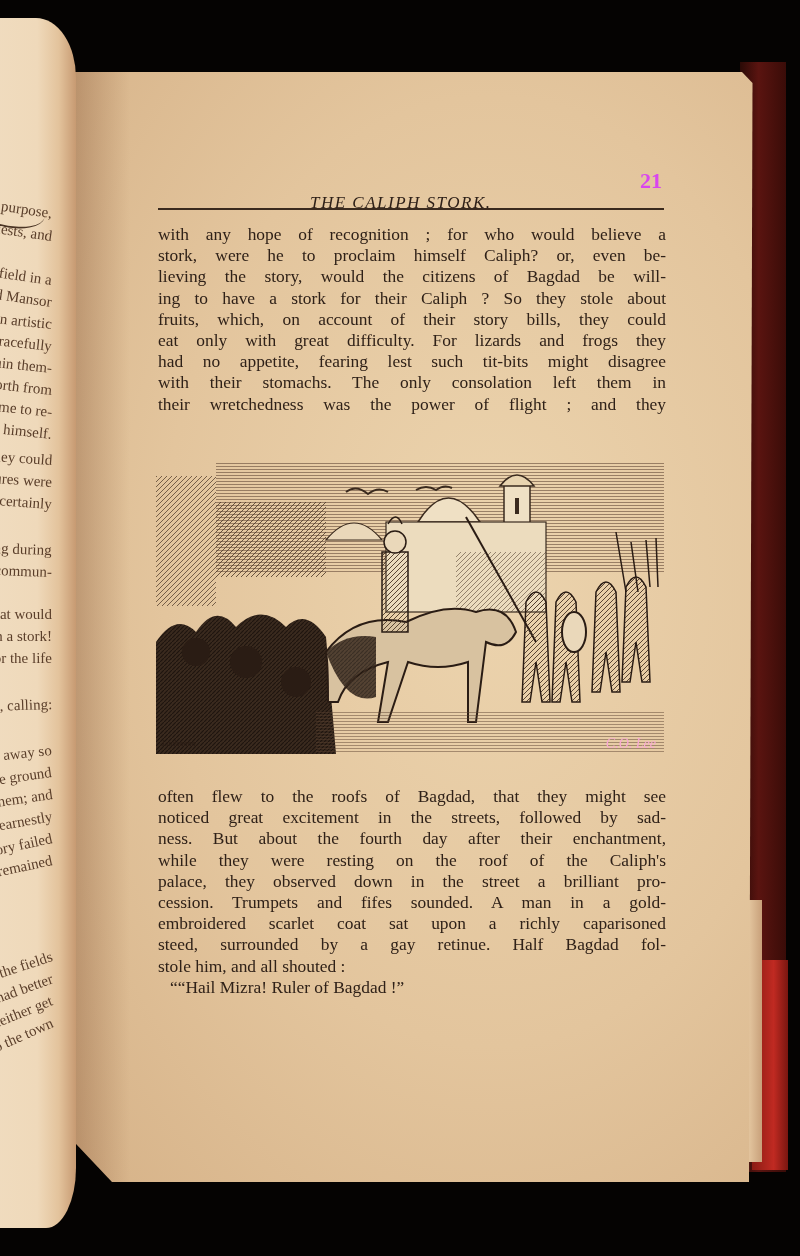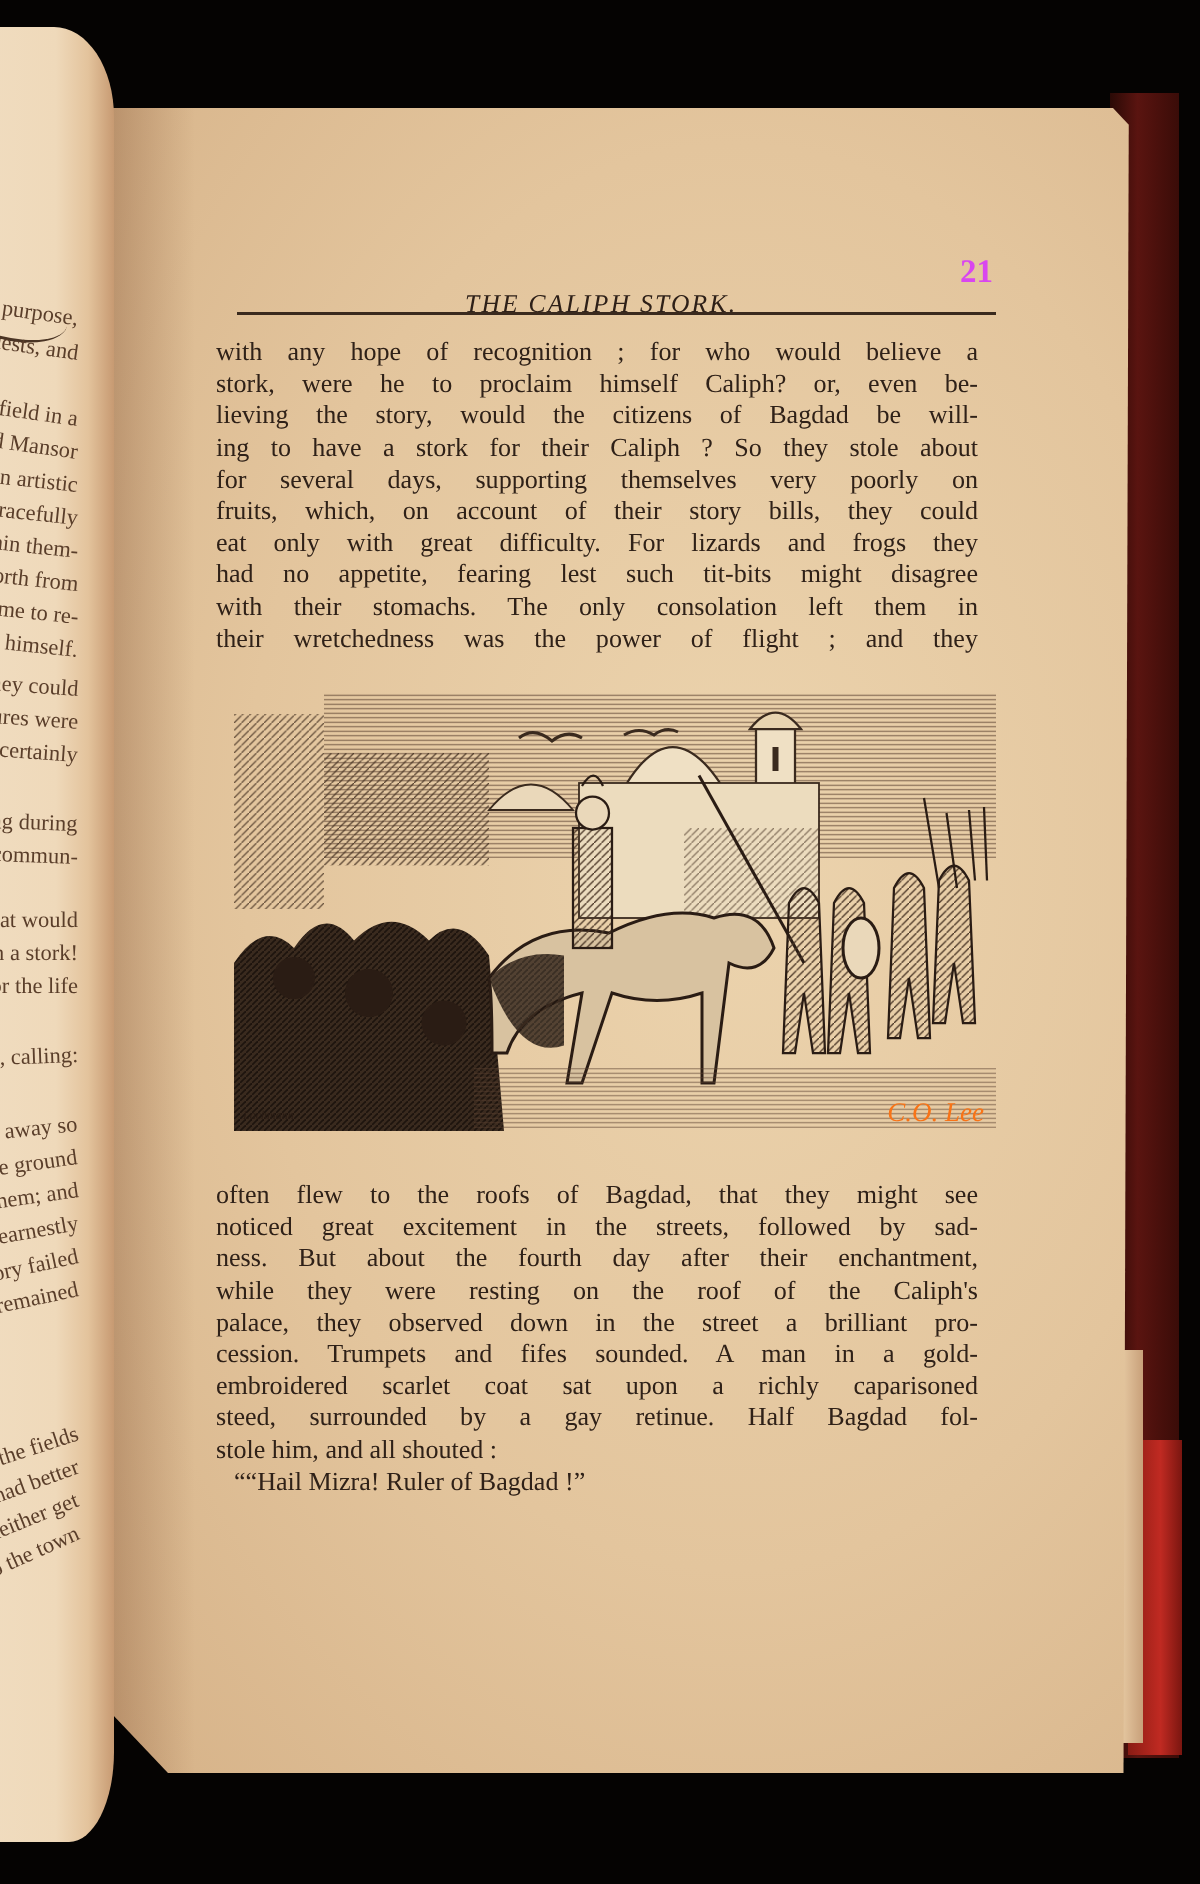--- a/index.html
+++ b/index.html
@@ -54,34 +54,34 @@
     font-size:17px; letter-spacing:1.5px; color:#2e2018;margin-top:20px;
   }
   .page-number {
     position:absolute; left:640px; top:168px; font-size:22px; font-weight:bold; color:#d946ef;
   }
   .head-rule {
     position:absolute; left:158px; top:208px; width:506px; height:2px;
     background:#3a2a1e;
   }
   .text-block {
-    position:absolute; left:144px; width:508px; color:#2f2118;
+    position:absolute; left:158px; width:508px; color:#2f2118;
     font-size:17.4px; line-height:21.2px;
   }
   .text-block .ln {
     display:block; text-align:justify; text-align-last:justify; white-space:nowrap;
   }
   .text-block .ln.last { text-align-last:left; }
   .text-block .ln.indent { padding-left:12px; }
   
   .illustration {
     position:absolute; left:156px; top:462px; width:508px; height:292px;
   }
   .signature {
-    position:absolute; right:8px; bottom:2px; font-style:italic; font-size:18px; color:#f97316;
+    position:absolute; right:8px; bottom:2px; font-style:italic; font-size:14px; color:#f9a8d4;
   }
   .signature-left {
     position:absolute; left:6px; bottom:6px; font-size:8px; color:#2a1c14; font-style:italic;text-align:right;
   }
 </style>
 </head>
 <body>
 
 <div class="cover-edge"></div>
 <div class="cover-edge-red"></div>
@@ -126,21 +126,20 @@
 
 <div class="running-head">THE CALIPH STORK.</div>
 <div class="page-number">21</div>
 <div class="head-rule"></div>
 
 <div class="text-block" style="top:224px;">
   <span class="ln">with any hope of recognition ; for who would believe a</span>
   <span class="ln">stork, were he to proclaim himself Caliph? or, even be-</span>
   <span class="ln">lieving the story, would the citizens of Bagdad be will-</span>
   <span class="ln">ing to have a stork for their Caliph ? So they stole about</span>
-  <span class="ln">for several days, supporting themselves very poorly on</span>
   <span class="ln">fruits, which, on account of their story bills, they could</span>
   <span class="ln">eat only with great difficulty. For lizards and frogs they</span>
   <span class="ln">had no appetite, fearing lest such tit-bits might disagree</span>
   <span class="ln">with their stomachs. The only consolation left them in</span>
   <span class="ln">their wretchedness was the power of flight ; and they</span>
 </div>
 
 <div class="illustration">
   <svg width="508" height="292" viewBox="0 0 508 292">
     <defs>

